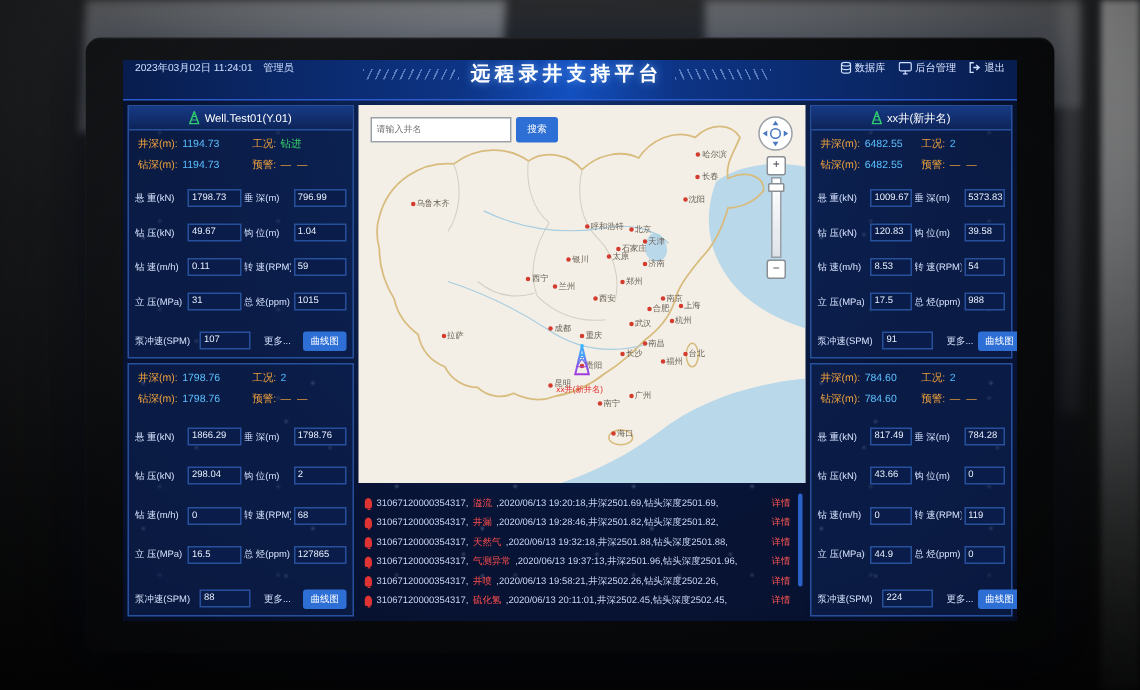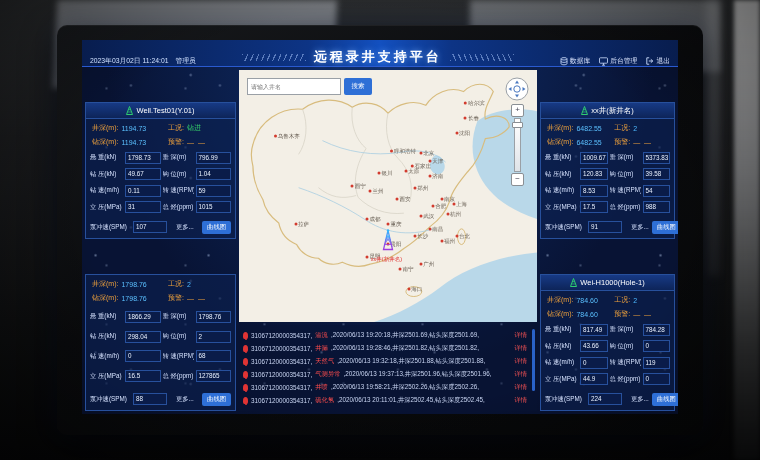--- a/index.html
+++ b/index.html
@@ -23,40 +23,40 @@
       box-shadow:0 12px 34px rgba(0,0,0,.7),0 0 26px rgba(30,80,200,.12),inset 0 1px 1px rgba(255,255,255,.07);}
   .screen{position:absolute;left:25px;top:15px;right:25px;bottom:21px;display:flex;flex-direction:column;
           background:#081334 radial-gradient(ellipse at 50% 0%,#10306e 0%,#081334 65%);overflow:hidden;}
   .screen::before{content:"";position:absolute;inset:0;pointer-events:none;opacity:.55;
       background-image:radial-gradient(circle 1px at 12% 22%,rgba(200,220,255,.8) 0,transparent 2px),
                        radial-gradient(circle 1px at 55% 64%,rgba(200,220,255,.6) 0,transparent 2px),
                        radial-gradient(circle 1px at 83% 34%,rgba(200,220,255,.7) 0,transparent 2px),
                        radial-gradient(circle 1px at 31% 82%,rgba(200,220,255,.5) 0,transparent 2px);
       background-size:113px 97px,89px 71px,131px 103px,79px 59px;}
   
-  .topbar{flex:0 0 26px;display:flex;align-items:flex-end;padding:0 8px;gap:6px;position:relative;z-index:2;
+  .topbar{flex:0 0 26px;display:flex;align-items:flex-start;padding:0 8px;gap:6px;position:relative;z-index:2;
           background:linear-gradient(90deg,#081d4e 0%,#0d3485 38%,#1350c0 50%,#0d3485 62%,#081d4e 100%);
           border-bottom:1px solid #2a5ad0;}
   .tb-left{display:flex;gap:7px;font-size:6.8px;color:#cfe0ff;white-space:nowrap;}
   .tb-center{flex:1;display:flex;align-items:center;justify-content:center;gap:8px;min-width:0;}
   .hatch{width:64px;height:7px;opacity:.55;}
   .hatch-l{background:repeating-linear-gradient(115deg,rgba(170,200,255,.9) 0 1px,transparent 1px 5px);}
   .hatch-r{background:repeating-linear-gradient(65deg,rgba(170,200,255,.9) 0 1px,transparent 1px 5px);}
   .title{font-size:13px;font-weight:bold;color:#fff;letter-spacing:3px;white-space:nowrap;
          text-shadow:0 0 6px rgba(120,180,255,.8);}
   .nav{display:flex;gap:9px;}
   .nav-btn{display:flex;align-items:center;gap:2px;font-size:6.8px;color:#dce6ff;cursor:pointer;white-space:nowrap;}
   
   .main{flex:1;display:flex;gap:3px;padding:3px;min-height:0;position:relative;z-index:1;}
   .col{display:flex;flex-direction:column;gap:3px;min-height:0;}
   .col-left{width:151px;}
   .col-right{width:135px;}
   .center{flex:1;display:flex;flex-direction:column;gap:3px;min-width:0;}
   
-  .panel{flex:1;border:1px solid #27509c;background:rgba(13,34,84,.55);display:flex;flex-direction:column;min-height:0;margin-top:32px;}
+  .panel{flex:1;border:1px solid #27509c;background:rgba(13,34,84,.55);display:flex;flex-direction:column;min-height:0;}
   .p-head{flex:0 0 15px;display:flex;align-items:center;justify-content:center;gap:3px;
           background:linear-gradient(#173a85,#0d2459);border-bottom:1px solid #27509c;
           font-size:7.5px;color:#fff;white-space:nowrap;}
   .kv{display:flex;padding:4px 6px 0;font-size:7px;white-space:nowrap;}
   .kv .pair{display:flex;gap:3px;align-items:center;min-width:0;}
   .kv .pair:first-child{flex:1.25;}
   .kv .pair:last-child{flex:1;}
   .lab-o{color:#f0a23c;}
   .val-b{color:#5bc0ff;}
   .val-warn{color:#f0a23c;letter-spacing:1px;}
@@ -448,27 +448,20 @@
               </div>
     <div class="p-foot">
       <span class="m-lab" style="flex:0 0 40px">泵冲速(SPM)</span>
       <span class="m-box">91</span>
       <span class="more">更多...</span>
       <span class="btn-chart">曲线图</span>
     </div>
   </div>
 
   <div class="panel">
-    <div class="p-head">
-      <span><svg width="7" height="9" viewBox="0 0 7 9" style="vertical-align:-1px">
-        <path d="M3.5 .5 L6.5 8.5 H.5 Z" fill="none" stroke="#2ecc71" stroke-width="1"></path>
-        <path d="M1.6 6 H5.4 M2.3 3.6 H4.7" stroke="#2ecc71" stroke-width=".7"></path>
-                  </svg></span>
-      <span>Wei-H1000(Hole-1)</span>
-    </div>
     <div class="kv">
       <div class="pair">
                   <span class="lab-o">井深(m):</span>
                   <span class="val-b">784.60</span>
                 </div>
       <div class="pair">
                   <span class="lab-o">工况:</span>
                   <span style="color: rgb(77, 184, 255);">2</span>
                 </div>
     </div>

